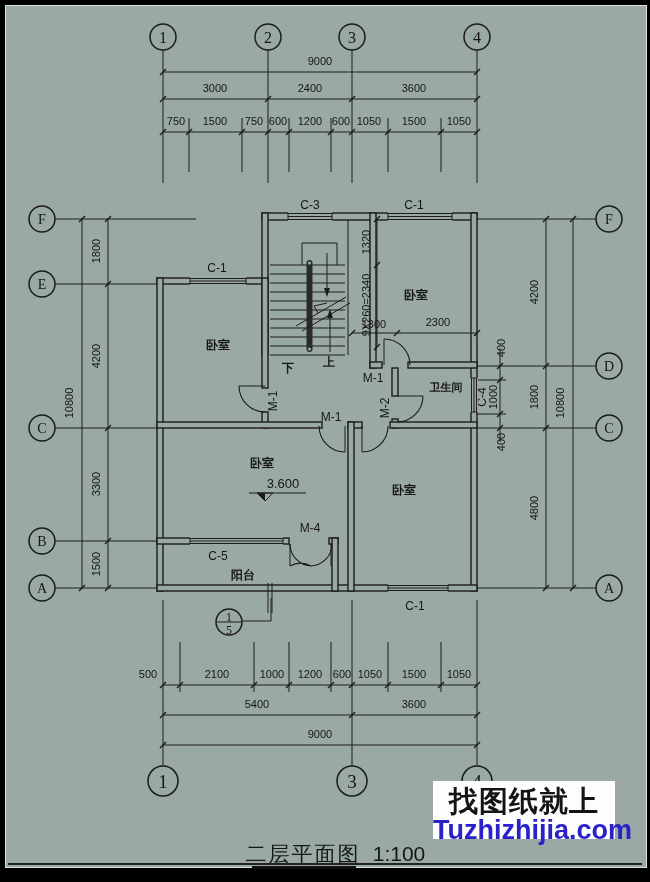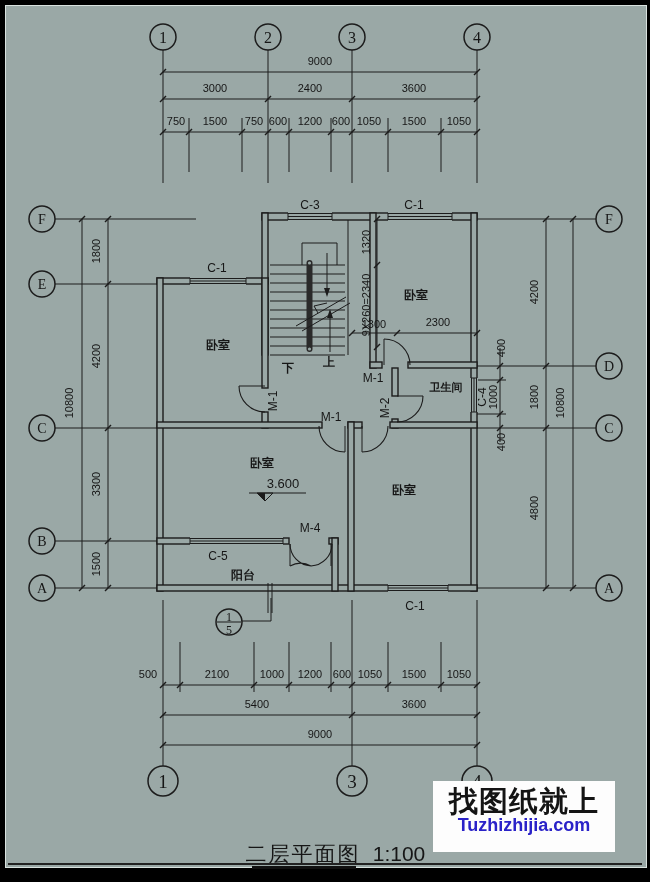--- a/index.html
+++ b/index.html
@@ -14,24 +14,24 @@
   .axis-s{font-size:14px;font-family:"Liberation Serif",serif;}
   .room{font-size:12px;font-weight:bold;}
   .open{font-size:12px;}
   .thin{stroke:#1c1c1c;stroke-width:1;fill:none;}
   .wall{fill:#9aa8a6;stroke:#1c1c1c;stroke-width:1.4;}
   .winline{stroke:#1c1c1c;stroke-width:1;}
   .dimline{stroke:#1c1c1c;stroke-width:1;}
   .tick{stroke:#1c1c1c;stroke-width:1.4;}
   .arc{stroke:#1c1c1c;stroke-width:1.1;fill:none;}
   .circ{fill:none;stroke:#1c1c1c;stroke-width:1.5;}
-  #wm{position:absolute;left:433px;top:781px;width:182px;height:71px;background:#fdfdfd;
+  #wm{position:absolute;left:433px;top:781px;width:182px;height:58px;background:#fdfdfd;
       text-align:center;line-height:1.05;}
   #wm .l1{font-size:29px;font-weight:bold;color:#141414;margin-top:5px;letter-spacing:1px;}
-  #wm .l2{font-size:18px;font-weight:bold;color:#2a22c8;letter-spacing:0px;}
+  #wm .l2{font-size:27px;font-weight:bold;color:#2a22c8;letter-spacing:0px;}
   .title-zh{font-size:21px;letter-spacing:2px;}
   .title-scale{font-size:21px;}
 </style>
 </head>
 <body>
 
 <div id="stage">
   <div id="paper"></div>
 
   <svg width="650" height="882" viewBox="0 0 650 882">

